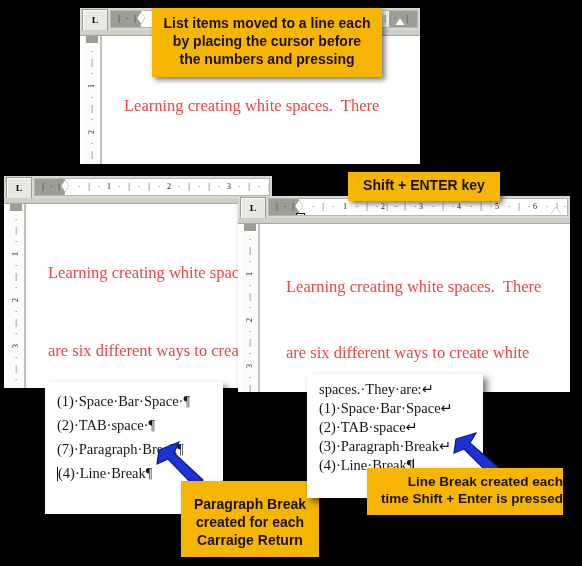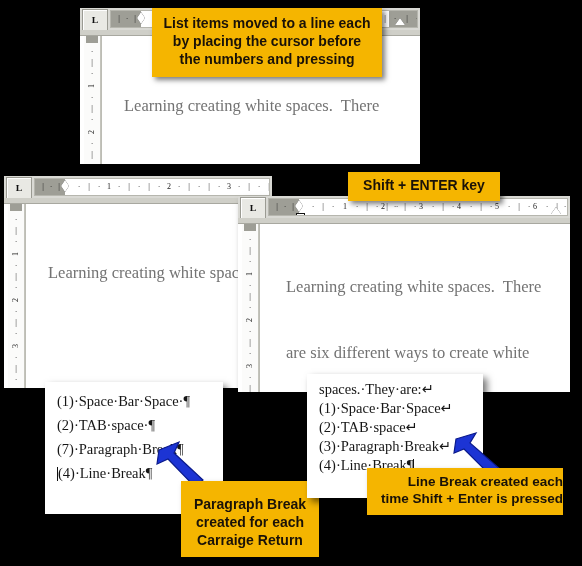--- a/index.html
+++ b/index.html
@@ -93,21 +93,21 @@
     position:absolute;left:50%;transform:translate(-50%,-50%);
     font-family:"Liberation Serif", serif;font-size:8px;color:#1a1a1a;line-height:1;
   }
   .vsep{position:absolute;top:0;bottom:0;width:1px;background:#bdbdb5;}
 
   .page{
     position:absolute;background:#ffffff;overflow:hidden;
   }
   .doctext{
     font-family:"Liberation Serif", serif;
-    color:#737373;
+    color:#ef4444;
     white-space:pre-wrap;
   }
   .caret{
     display:inline-block;width:1px;height:0.95em;background:#111;
     vertical-align:-0.13em;margin:0 0 0 0;
   }
 
   
   .callout{
     position:absolute;
@@ -279,20 +279,21 @@
       <div class="vdot" style="top:154px;">·</div>
       <div class="vdot" style="top:165px;">|</div>
       <div class="vdot" style="top:176px;">·</div>
 
     </div>
     <div class="vsep" style="left:21px;top:28px;"></div>
 
     <div class="page" style="left:22px;top:28px;right:0;bottom:0;">
       <div class="doctext" style="position:absolute;left:22px;top:4px;right:0;font-size:16.5px;line-height:26px;">
         <div>Learning creating white spac</div>
+        <div>are six different ways to crea</div>
         
         
         
         
         
       </div>
     </div>
   </div>
 
 

